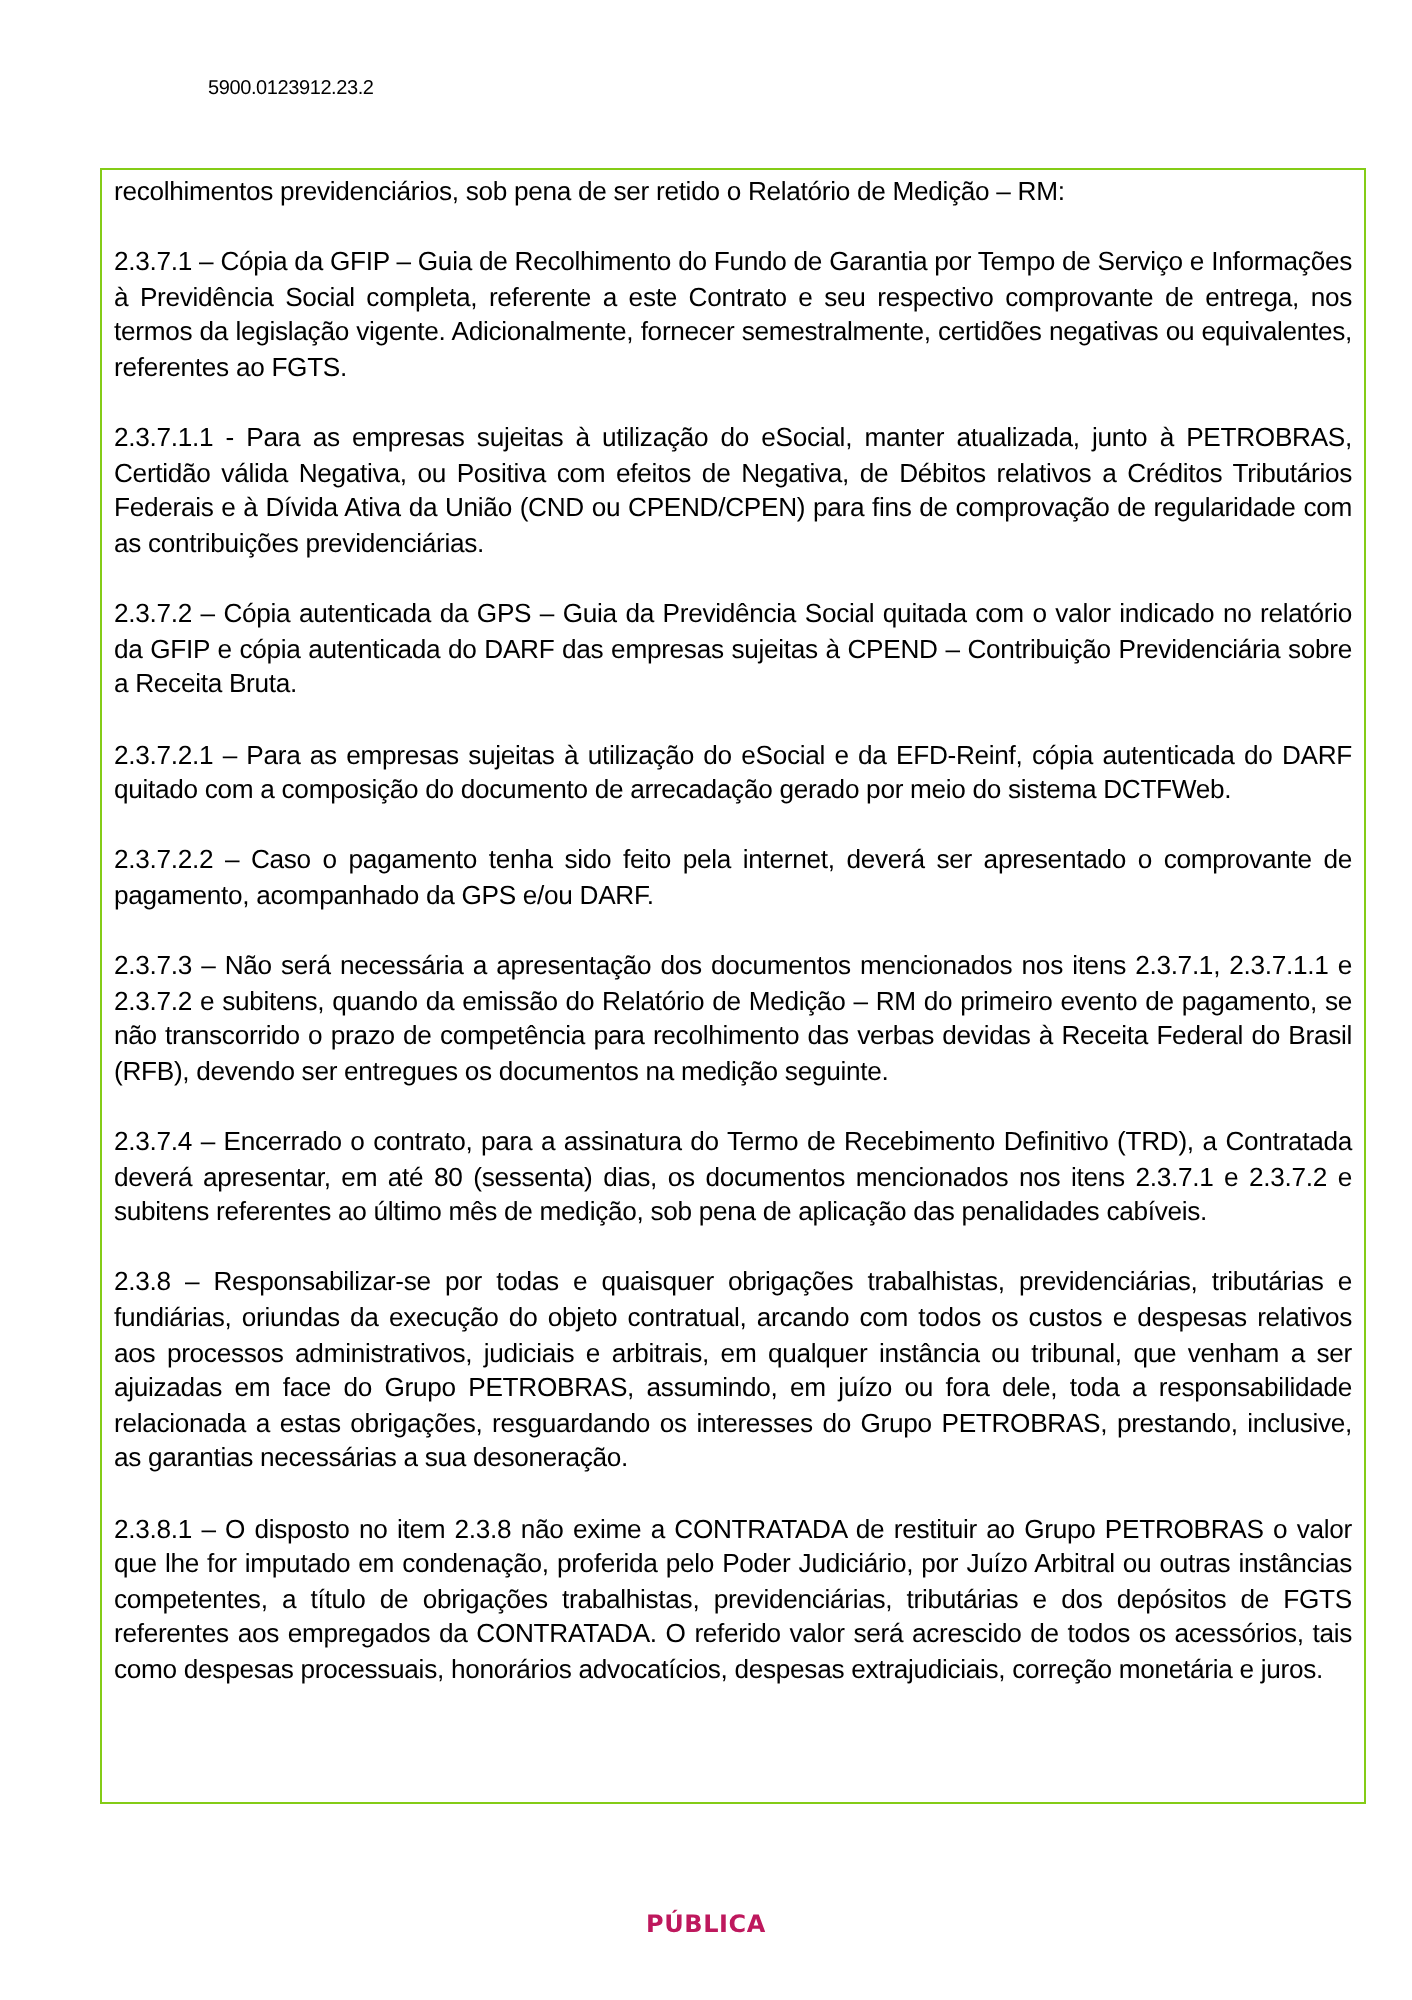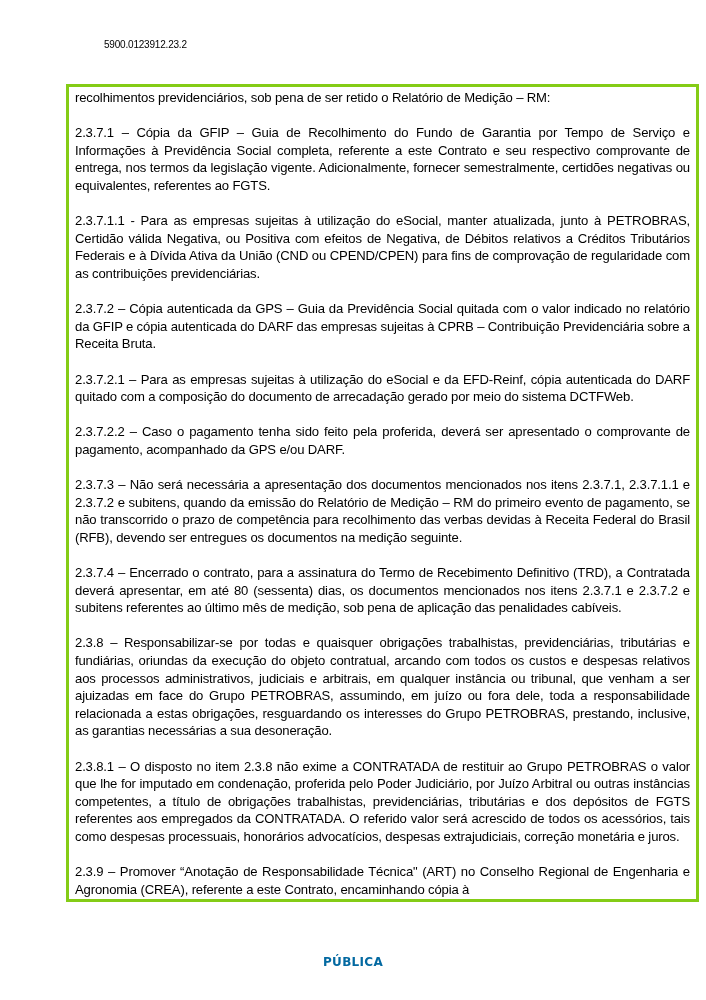--- a/index.html
+++ b/index.html
@@ -18,25 +18,25 @@
     .doc-number {
       position: absolute;
       left: 104px;
       top: 37px;
       font-size: 10px;
       line-height: 16px;
       letter-spacing: -0.2px;
     }
     .content-box {
       position: absolute;
-      left: 66px;
+      left: 50px;
       top: 84px;
       width: 633px;
       height: 818px;
-      border: 3px solid #84cc16;
+      border: 1px solid #84cc16;
       box-sizing: border-box;
       overflow: hidden;
     }
     .content-inner {
       position: absolute;
       left: 6px;
       right: 6px;
       top: 0px;
       font-size: 13.1px;
       line-height: 17.6px;
@@ -55,38 +55,37 @@
     }
     .footer-label {
       position: absolute;
       left: 0;
       width: 706px;
       top: 955px;
       text-align: center;
       font-family: "DejaVu Sans", sans-serif;
       font-weight: bold;
       font-size: 12px;
-      color: #0369a1;
+      color: #be185d;
       letter-spacing: 0.3px;
     }
   </style>
 </head>
 <body>
 
 <div class="doc-number">5900.0123912.23.2</div>
 
 <div class="content-box">
   <div class="content-inner">
     <p class="para first">recolhimentos previdenciários, sob pena de ser retido o Relatório de Medição – RM:</p>
     <p class="para">2.3.7.1 – Cópia da GFIP – Guia de Recolhimento do Fundo de Garantia por Tempo de Serviço e Informações à Previdência Social completa, referente a este Contrato e seu respectivo comprovante de entrega, nos termos da legislação vigente. Adicionalmente, fornecer semestralmente, certidões negativas ou equivalentes, referentes ao FGTS.</p>
     <p class="para">2.3.7.1.1 - Para as empresas sujeitas à utilização do eSocial, manter atualizada, junto à PETROBRAS, Certidão válida Negativa, ou Positiva com efeitos de Negativa, de Débitos relativos a Créditos Tributários Federais e à Dívida Ativa da União (CND ou CPEND/CPEN) para fins de comprovação de regularidade com as contribuições previdenciárias.</p>
-    <p class="para">2.3.7.2 – Cópia autenticada da GPS – Guia da Previdência Social quitada com o valor indicado no relatório da GFIP e cópia autenticada do DARF das empresas sujeitas à CPRB – Contribuição Previdenciária sobre a Receita Bruta.</p>
+    <p class="para">2.3.7.2 – Cópia autenticada da GPS – Guia da Previdência Social quitada com o valor indicado no relatório da GFIP e cópia autenticada do DARF das empresas sujeitas à CPEND – Contribuição Previdenciária sobre a Receita Bruta.</p>
     <p class="para">2.3.7.2.1 – Para as empresas sujeitas à utilização do eSocial e da EFD-Reinf, cópia autenticada do DARF quitado com a composição do documento de arrecadação gerado por meio do sistema DCTFWeb.</p>
-    <p class="para">2.3.7.2.2 – Caso o pagamento tenha sido feito pela proferida, deverá ser apresentado o comprovante de pagamento, acompanhado da GPS e/ou DARF.</p>
+    <p class="para">2.3.7.2.2 – Caso o pagamento tenha sido feito pela internet, deverá ser apresentado o comprovante de pagamento, acompanhado da GPS e/ou DARF.</p>
     <p class="para">2.3.7.3 – Não será necessária a apresentação dos documentos mencionados nos itens 2.3.7.1, 2.3.7.1.1 e 2.3.7.2 e subitens, quando da emissão do Relatório de Medição – RM do primeiro evento de pagamento, se não transcorrido o prazo de competência para recolhimento das verbas devidas à Receita Federal do Brasil (RFB), devendo ser entregues os documentos na medição seguinte.</p>
     <p class="para">2.3.7.4 – Encerrado o contrato, para a assinatura do Termo de Recebimento Definitivo (TRD), a Contratada deverá apresentar, em até 80 (sessenta) dias, os documentos mencionados nos itens 2.3.7.1 e 2.3.7.2 e subitens referentes ao último mês de medição, sob pena de aplicação das penalidades cabíveis.</p>
     <p class="para">2.3.8 – Responsabilizar-se por todas e quaisquer obrigações trabalhistas, previdenciárias, tributárias e fundiárias, oriundas da execução do objeto contratual, arcando com todos os custos e despesas relativos aos processos administrativos, judiciais e arbitrais, em qualquer instância ou tribunal, que venham a ser ajuizadas em face do Grupo PETROBRAS, assumindo, em juízo ou fora dele, toda a responsabilidade relacionada a estas obrigações, resguardando os interesses do Grupo PETROBRAS, prestando, inclusive, as garantias necessárias a sua desoneração.</p>
     <p class="para">2.3.8.1 – O disposto no item 2.3.8 não exime a CONTRATADA de restituir ao Grupo PETROBRAS o valor que lhe for imputado em condenação, proferida pelo Poder Judiciário, por Juízo Arbitral ou outras instâncias competentes, a título de obrigações trabalhistas, previdenciárias, tributárias e dos depósitos de FGTS referentes aos empregados da CONTRATADA. O referido valor será acrescido de todos os acessórios, tais como despesas processuais, honorários advocatícios, despesas extrajudiciais, correção monetária e juros.</p>
-    <p class="para last">2.3.9 – Promover “Anotação de Responsabilidade Técnica" (ART) no Conselho Regional de Engenharia e Agronomia (CREA), referente a este Contrato, encaminhando cópia à</p>
   </div>
 </div>
 
 <div class="footer-label">PÚBLICA</div>
 
 </body></html>

